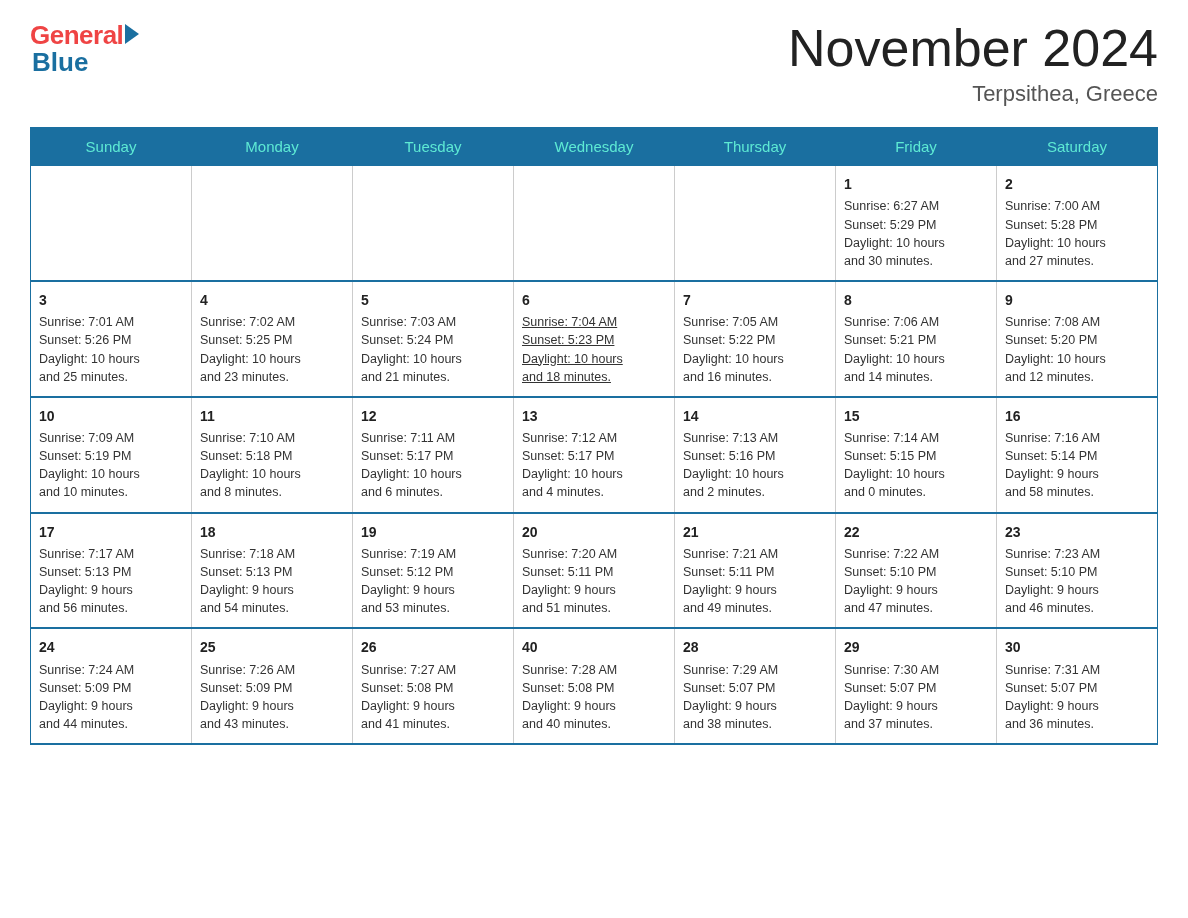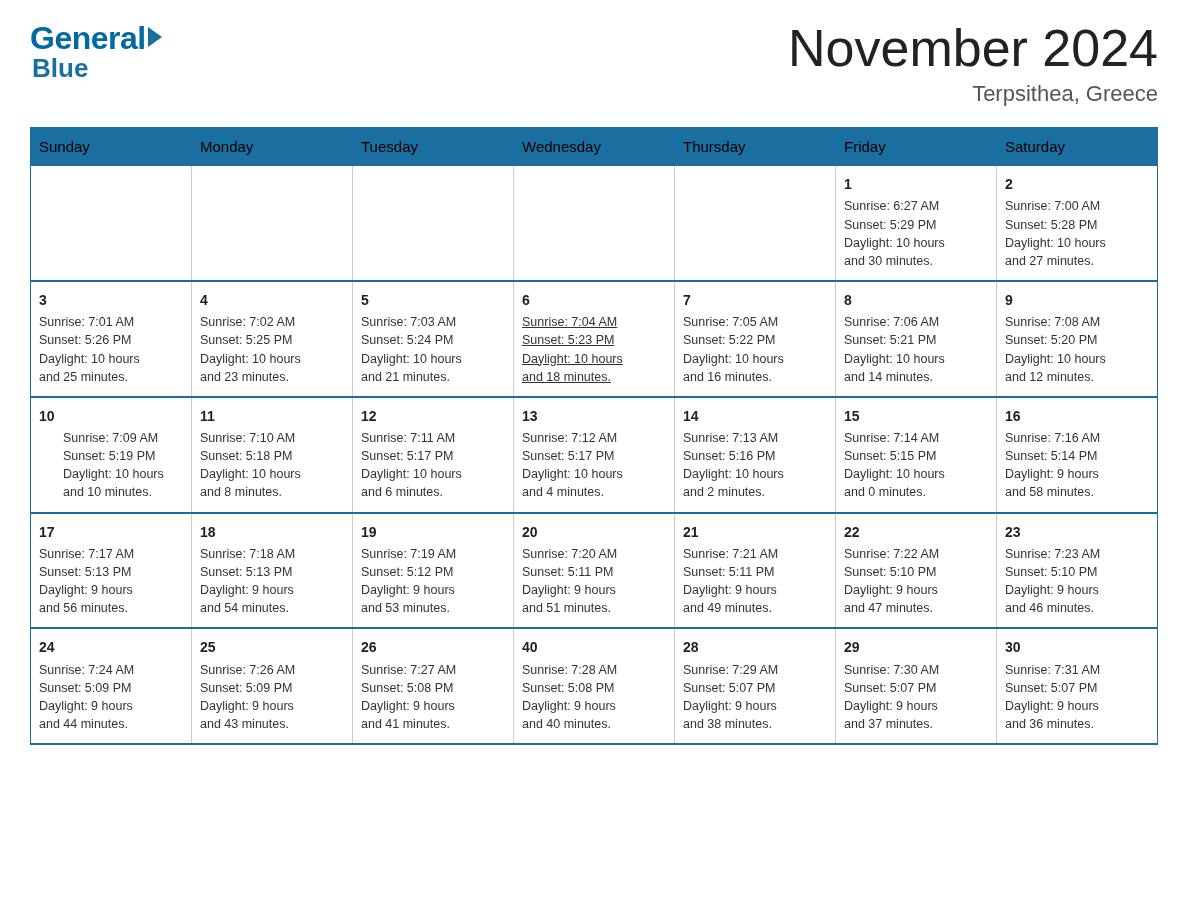--- a/index.html
+++ b/index.html
@@ -19,23 +19,23 @@
     .logo {
       display: flex;
       flex-direction: column;
       align-items: flex-start;
     }
     .logo-top {
       display: flex;
       align-items: center;
     }
     .logo-general {
-      font-size: 32px;
+      font-size: 26px;
       font-weight: bold;
-      color: #0369a1;
+      color: #ef4444;
       letter-spacing: -0.5px;
     }
     .logo-arrow {
       width: 0;
       height: 0;
       border-left: 14px solid #1a6fa0;
       border-top: 10px solid transparent;
       border-bottom: 10px solid transparent;
       margin-left: 2px;
       margin-top: -4px;
@@ -63,25 +63,25 @@
     }
     table {
       width: 100%;
       border-collapse: collapse;
       table-layout: fixed;
     }
     thead tr {
       background-color: #1a6fa0;
     }
     thead th {
-      color: #000000;
+      color: #5eead4;
       font-size: 15px;
       font-weight: normal;
       padding: 10px 8px;
-      text-align: left;
+      text-align: center;
       border: 1px solid #1a6fa0;
     }
     tbody tr {
       border-bottom: 2px solid #1a6fa0;
     }
     tbody td {
       vertical-align: top;
       padding: 8px 8px 10px 8px;
       border-left: 1px solid #ccc;
       border-right: 1px solid #ccc;
@@ -210,21 +210,21 @@
           <span class="day-number">9</span>
           <div class="day-info" style="white-space: pre-line;">Sunrise: 7:08 AM
 Sunset: 5:20 PM
 Daylight: 10 hours
 and 12 minutes.</div>
         </td>
       </tr>
       <tr>
         <td>
           <span class="day-number">10</span>
-          <div class="day-info" style="white-space: pre-line; margin-left: 24px;">Sunrise: 7:09 AM
+          <div class="day-info" style="white-space: pre-line;">Sunrise: 7:09 AM
 Sunset: 5:19 PM
 Daylight: 10 hours
 and 10 minutes.</div>
         </td>
         <td>
           <span class="day-number">11</span>
           <div class="day-info" style="white-space: pre-line;">Sunrise: 7:10 AM
 Sunset: 5:18 PM
 Daylight: 10 hours
 and 8 minutes.</div>

